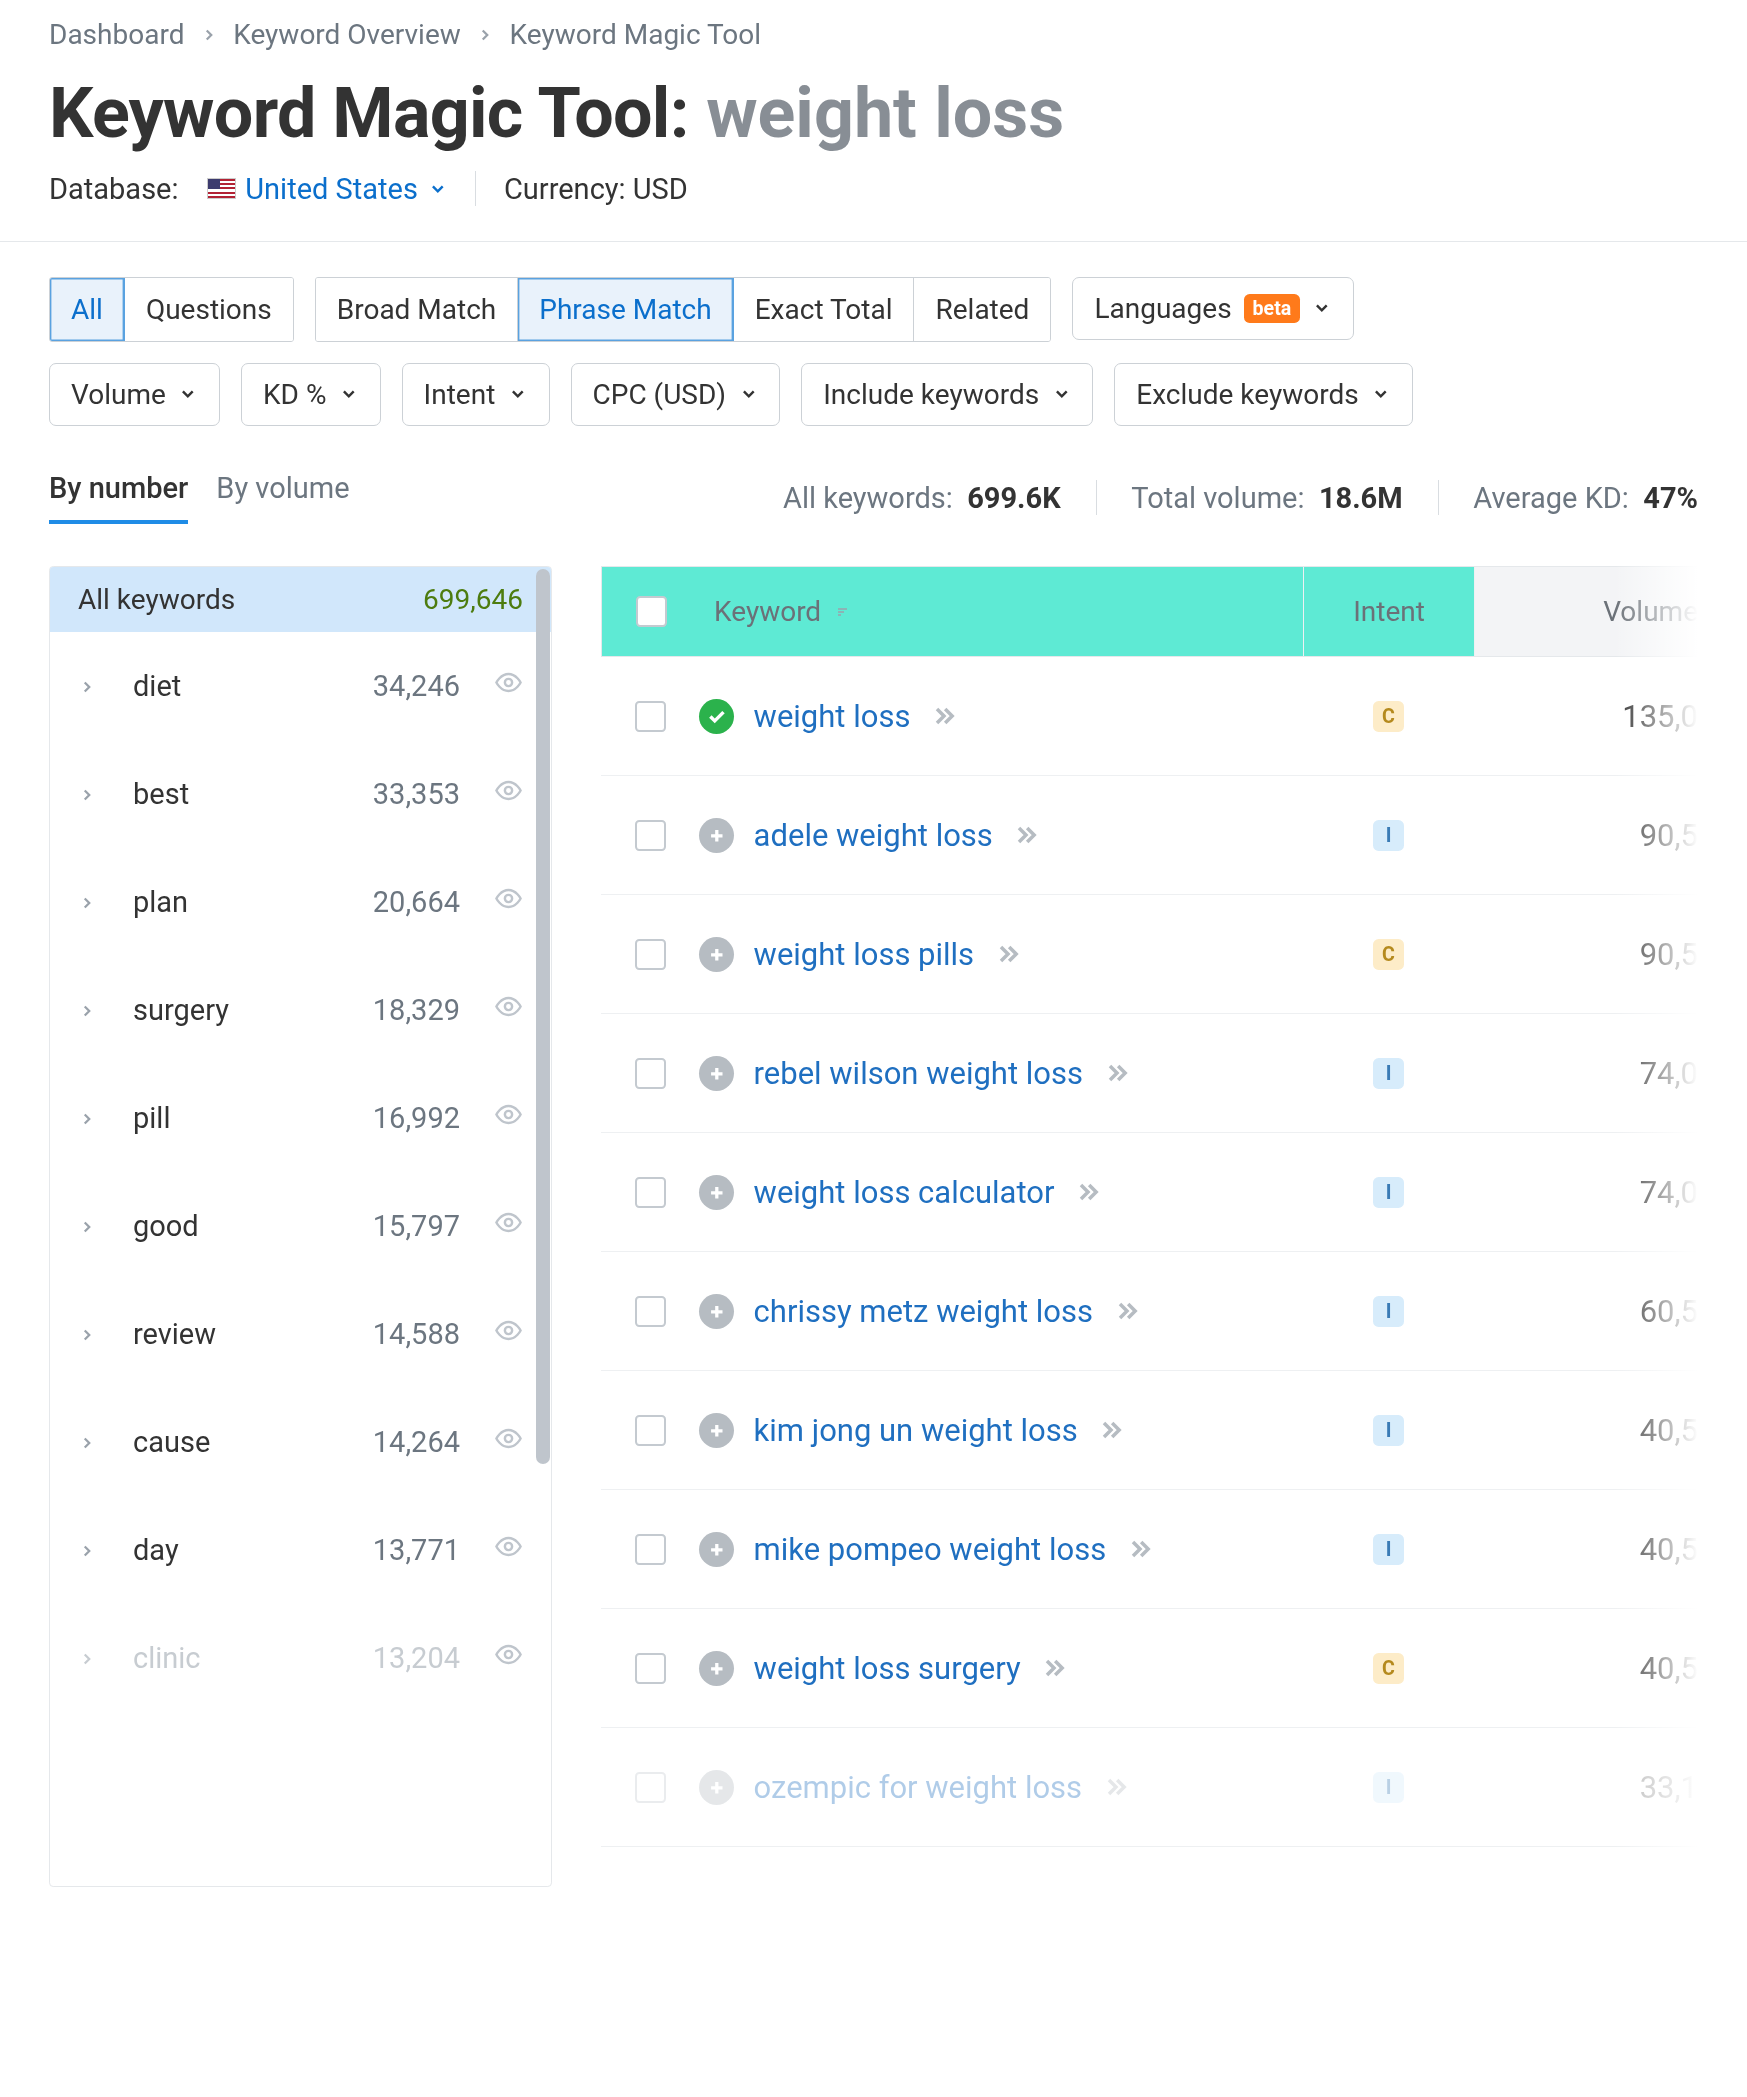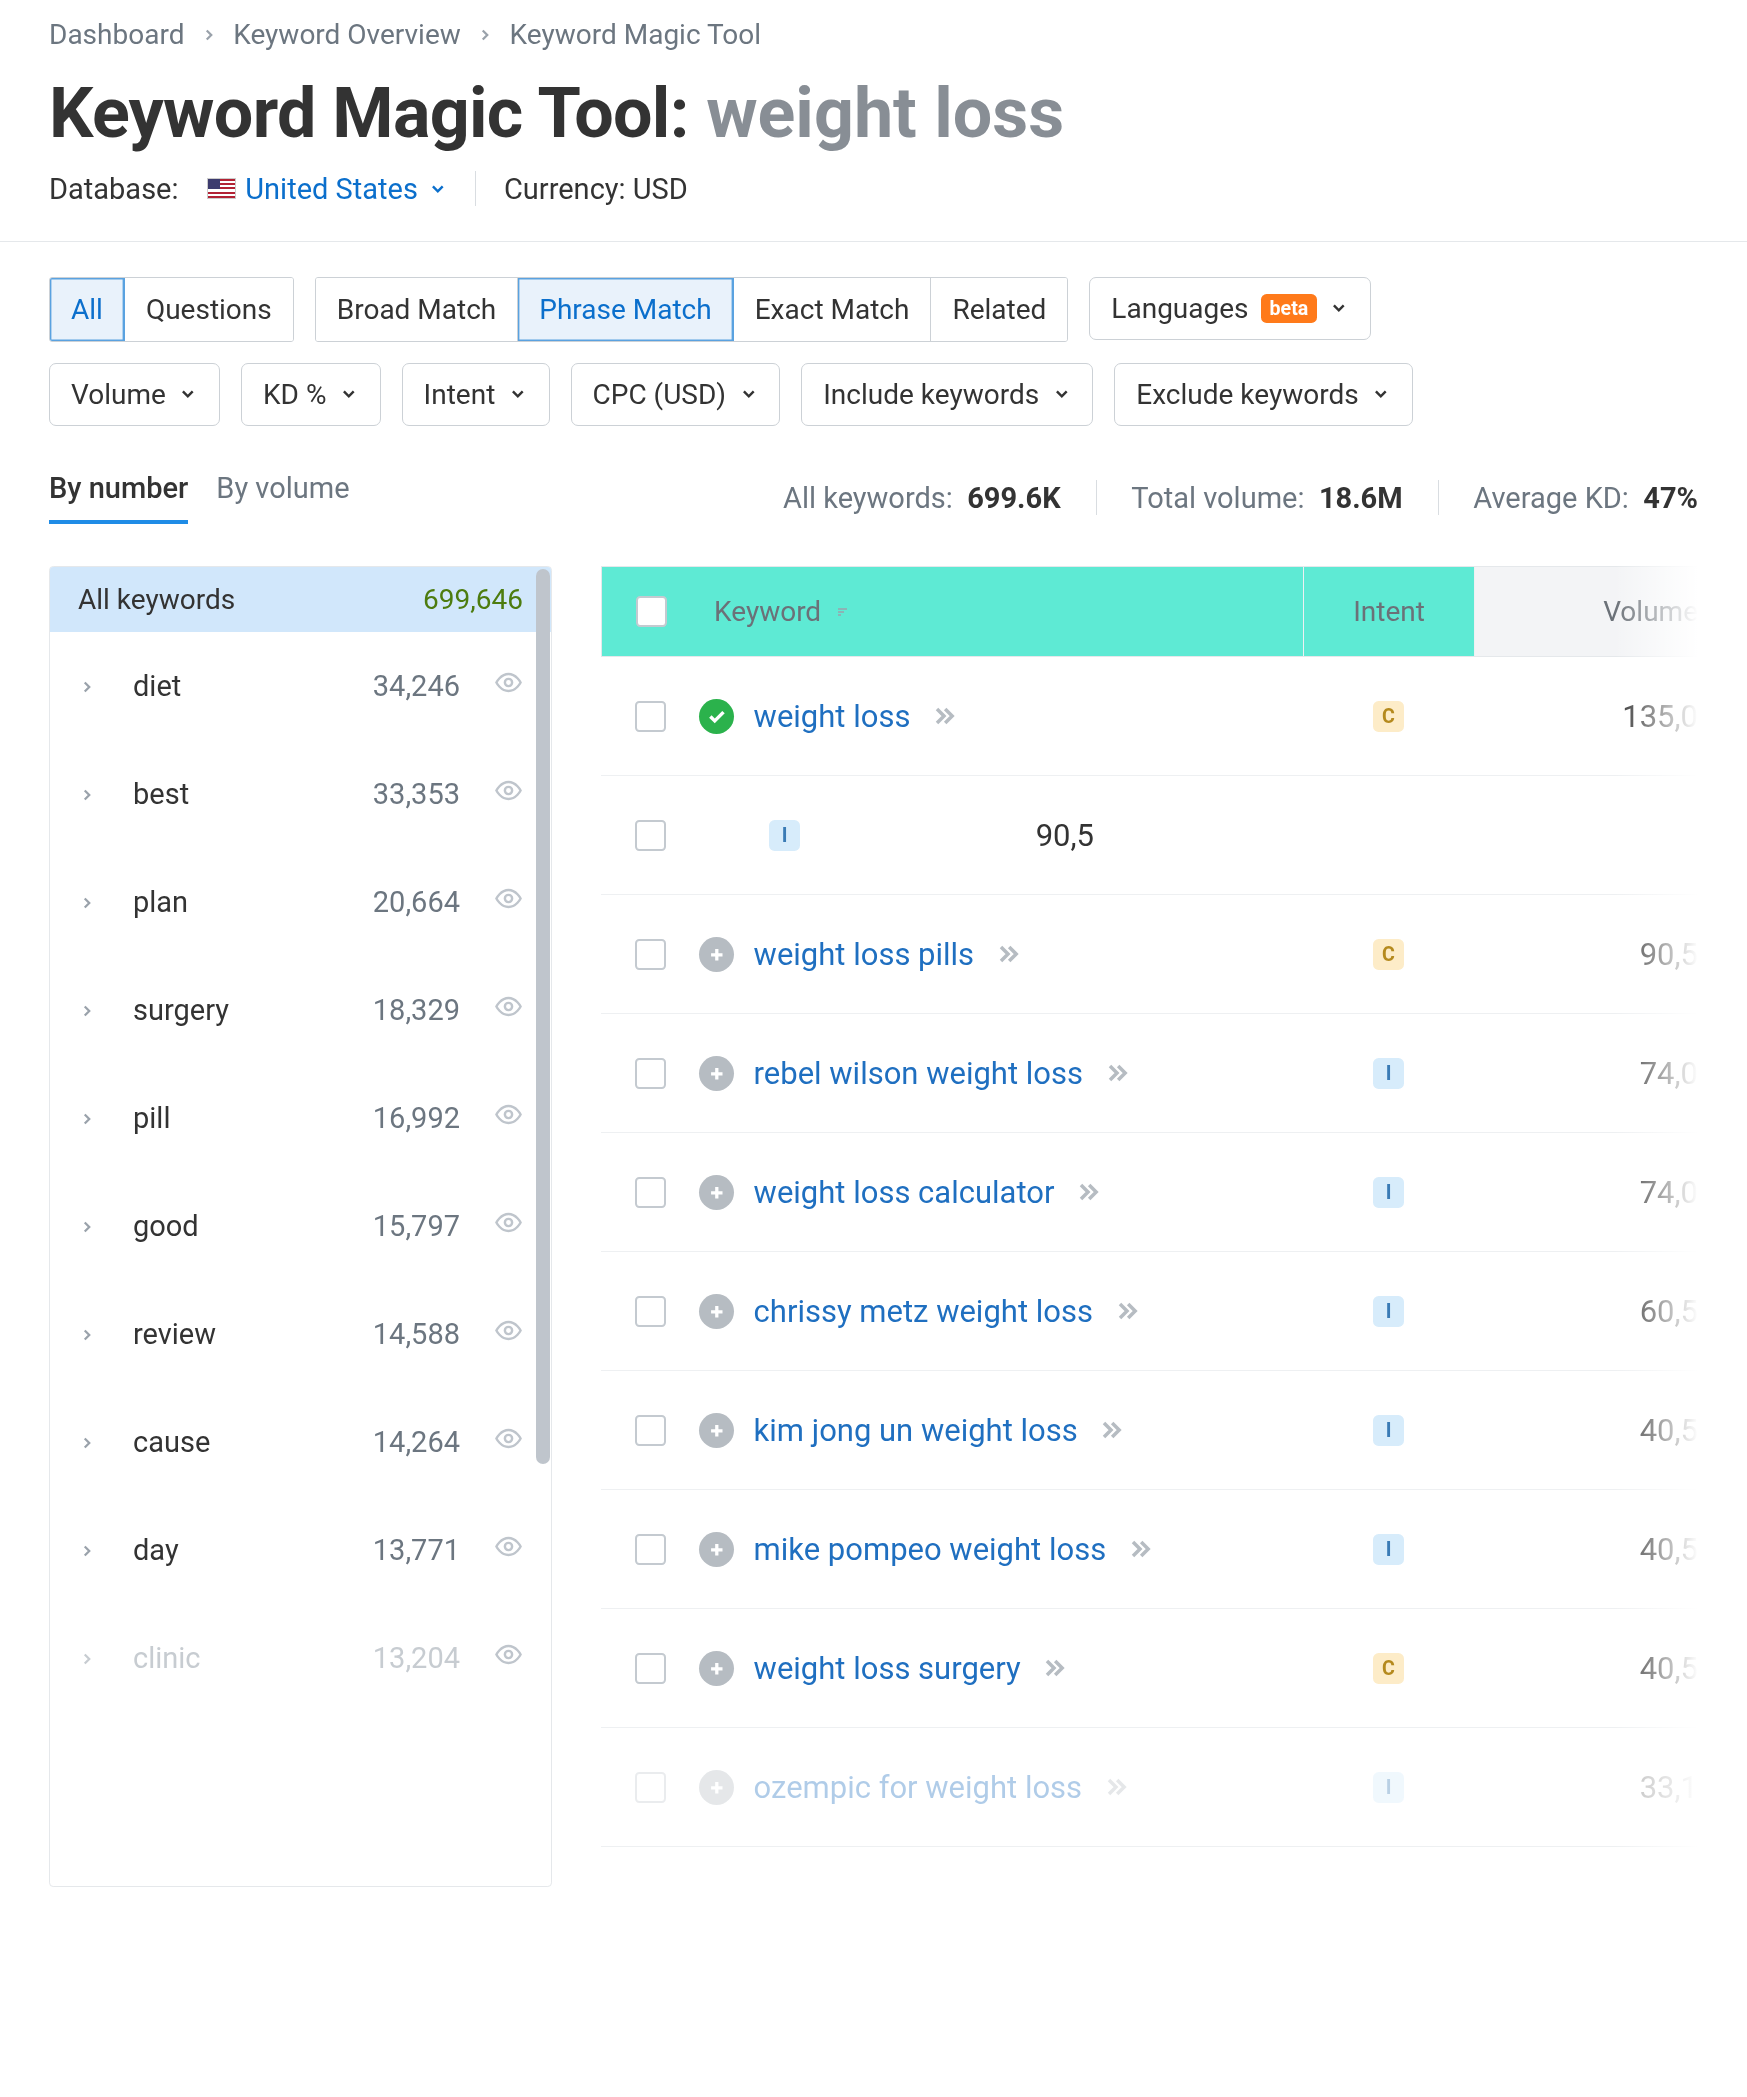--- a/index.html
+++ b/index.html
@@ -151,21 +151,21 @@
 
   <div class="filters">
     <div class="pill-row">
       <div class="pill-group" id="group1">
           <div class="pill active-blue">All</div>
           <div class="pill">Questions</div>
         </div>
       <div class="pill-group" id="group2">
           <div class="pill">Broad Match</div>
           <div class="pill active-blue">Phrase Match</div>
-          <div class="pill">Exact Match</div>
+          <div class="pill">Exact Total</div>
           <div class="pill">Related</div>
         </div>
       <div class="pill">
         <span>Languages</span>
         <span class="badge-beta">beta</span>
         <span class="chev-down"><svg viewBox="0 0 24 24" fill="none" stroke="#333" stroke-width="3">
               <path d="M6 9l6 6 6-6"></path>
             </svg></span>
       </div>
     </div>
@@ -377,20 +377,33 @@
             </div>
             <div class="cell-intent">
               <span class="intent-badge intent-C">C</span>
             </div>
             <div class="cell-vol">135,0</div>
           </div>
           <div class="row">
             <div class="cell-check">
               <div class="checkbox"></div>
             </div>
+            <div class="cell-kw">
+              <span class="plus-circle">
+                <svg viewBox="0 0 24 24" fill="none" stroke="#fff" stroke-width="4">
+                  <path d="M12 5v14M5 12h14"></path>
+                </svg>
+              </span>
+              <span class="kw-link">adele weight loss</span>
+              <span class="dbl-chev">
+                <svg viewBox="0 0 24 24" fill="none" stroke="currentColor" stroke-width="3">
+                  <path d="M6 6l6 6-6 6M13 6l6 6-6 6"></path>
+                </svg>
+              </span>
+            </div>
             <div class="cell-intent">
               <span class="intent-badge intent-I">I</span>
             </div>
             <div class="cell-vol">90,5</div>
           </div>
           <div class="row">
             <div class="cell-check">
               <div class="checkbox"></div>
             </div>
             <div class="cell-kw">

